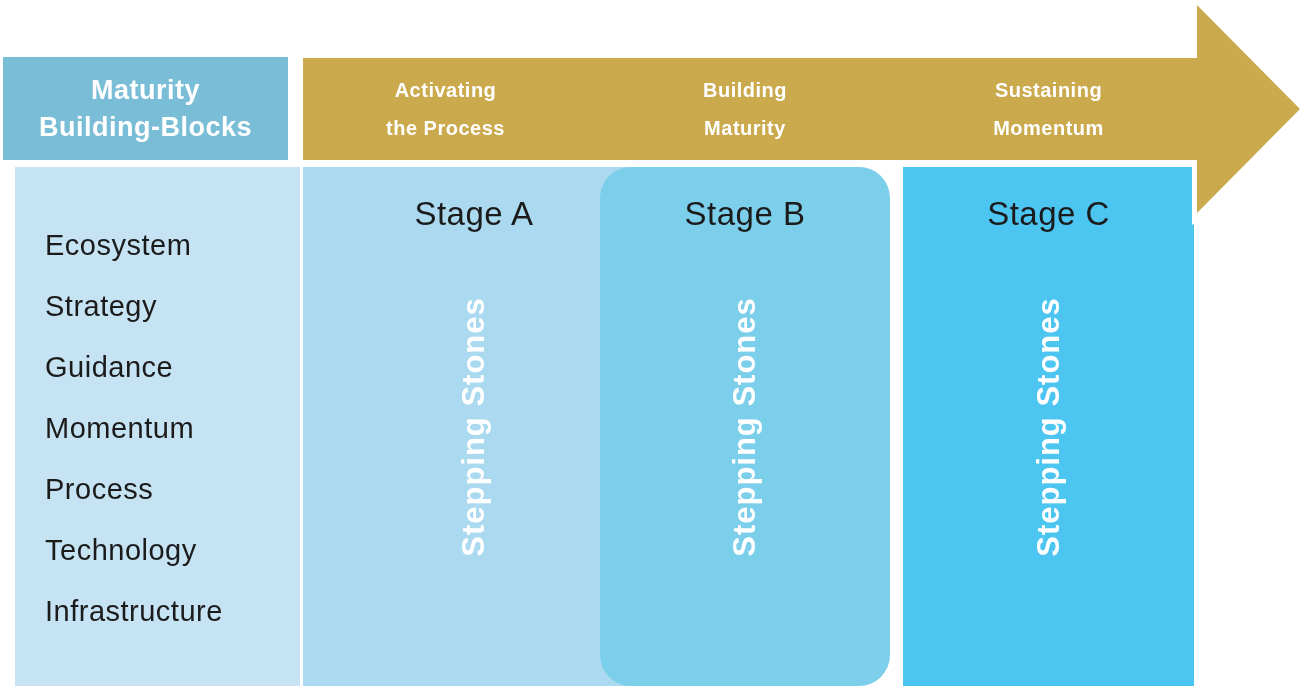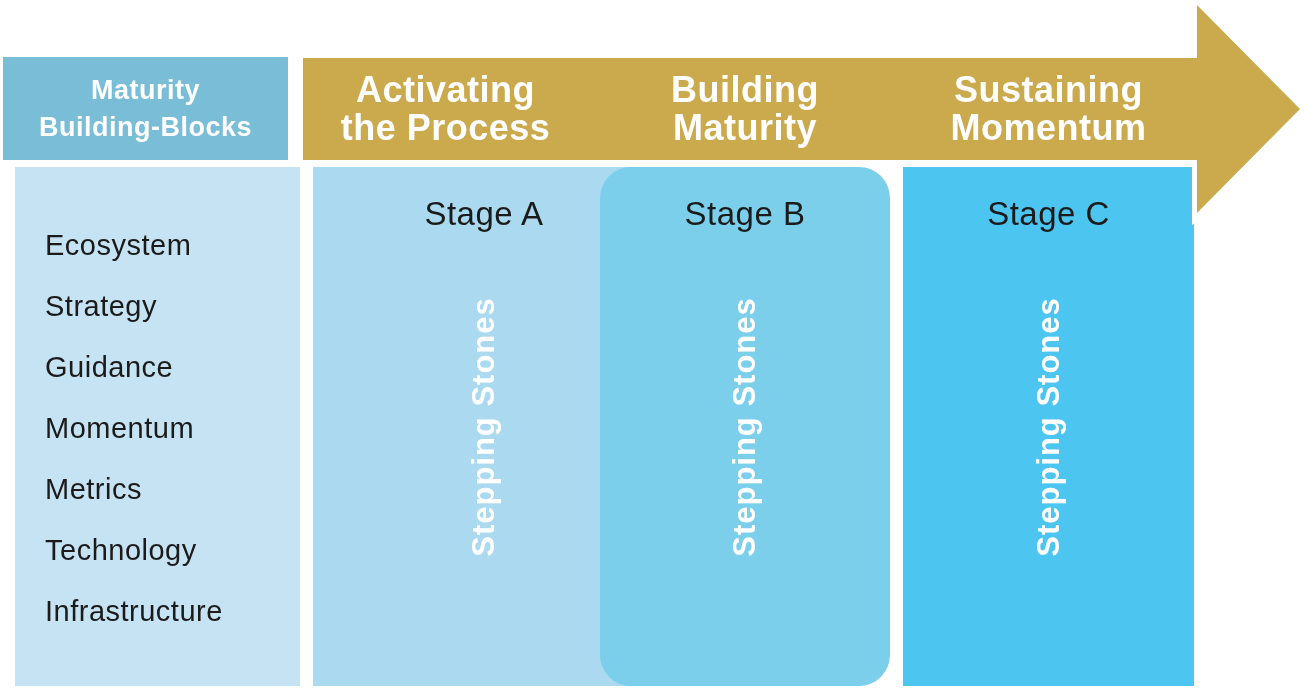--- a/index.html
+++ b/index.html
@@ -61,40 +61,40 @@
   }
   .phase-label {
     position: absolute;
     top: 58px;
     height: 102px;
     display: flex;
     flex-direction: column;
     align-items: center;
     justify-content: center;
     color: #ffffff;
-    font-size: 36px;
+    font-size: 20px;
     font-weight: bold;
     line-height: 38px;
     letter-spacing: 0.5px;
     text-align: center;
     z-index: 4;
     pointer-events: none;
   }
   .phase-a { left: 303px; width: 285px; }
   .phase-b { left: 600px; width: 290px; }
   .phase-c { left: 903px; width: 291px; }
 
   
   .stage {
     position: absolute;
     top: 167px;
     height: 519px;
     z-index: 1;
   }
-  .stage-a { left: 303px; width: 342px; margin-left: 10px; }
+  .stage-a { left: 303px; width: 342px; }
   .stage-b { left: 600px; width: 290px; }
   .stage-c { left: 903px; width: 291px; }
   .stage-label {
     margin-top: 28px;
     text-align: center;
     color: #1b1b1b;
     font-size: 33px;
     letter-spacing: 0.5px;
   }
   .stage-watermark {
@@ -116,21 +116,21 @@
   <div class="left-header" style="background: rgb(122, 189, 215);">
     <span>Maturity</span>
     <span>Building-Blocks</span>
   </div>
 
   <div class="left-body" style="background: rgb(198, 227, 244);">
     <div class="block-item">Ecosystem</div>
     <div class="block-item">Strategy</div>
     <div class="block-item">Guidance</div>
     <div class="block-item">Momentum</div>
-    <div class="block-item">Metrics</div>
+    <div class="block-item">Process</div>
     <div class="block-item">Technology</div>
     <div class="block-item">Infrastructure</div>
   </div>
 
   <svg class="arrow-svg" viewBox="0 0 1307 230" aria-hidden="true">
     <polygon points="303,58 1197,58 1197,5 1300,109 1197,213 1197,160 303,160" stroke="#ffffff" stroke-width="10" stroke-linejoin="miter" paint-order="stroke" fill="#CBA94D"></polygon>
   </svg>
 
   <div class="phase-label phase-a">
     <span>Activating</span>

